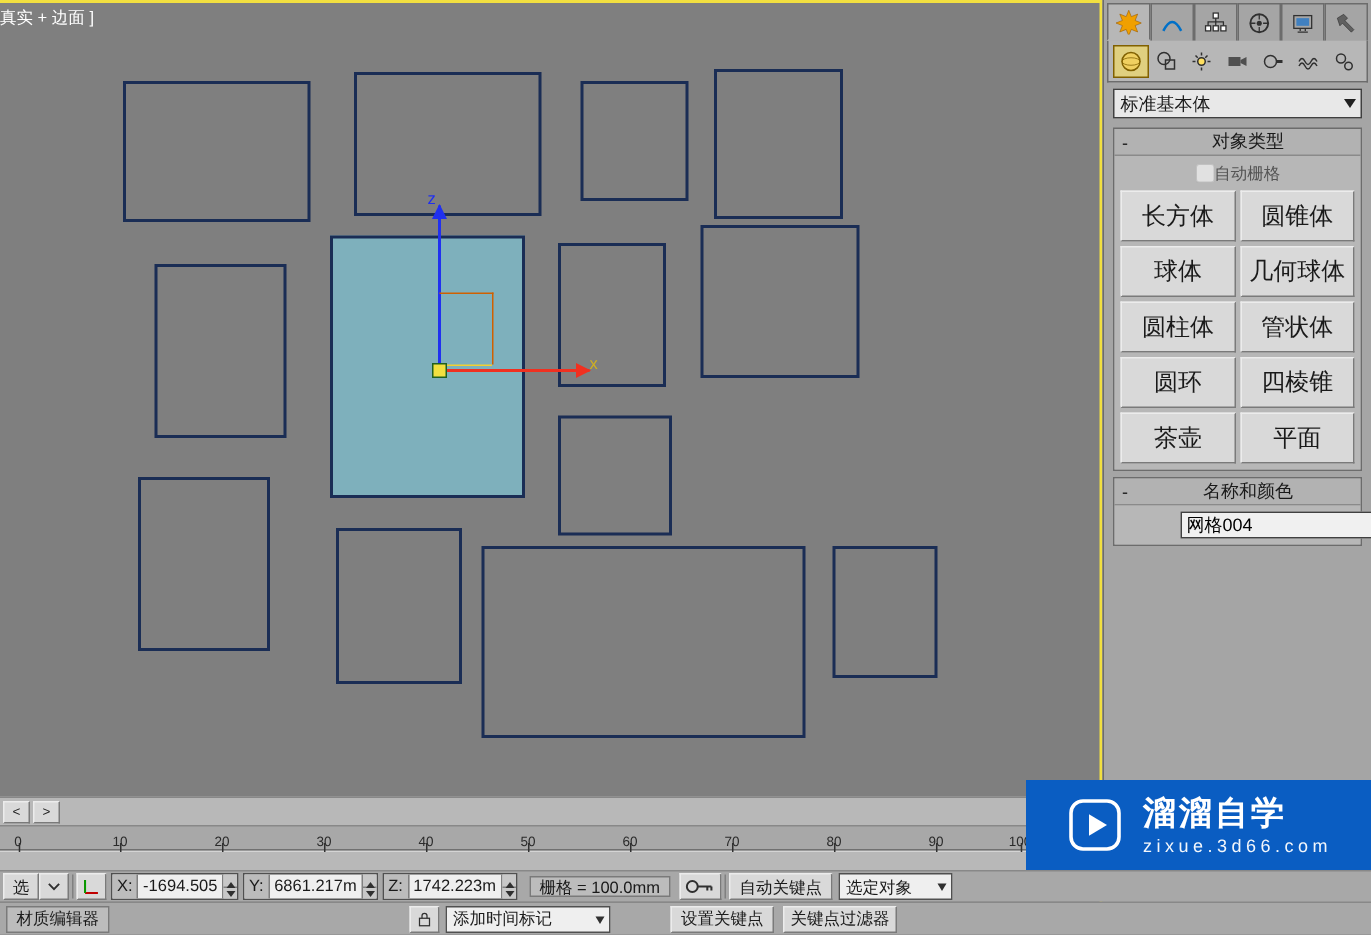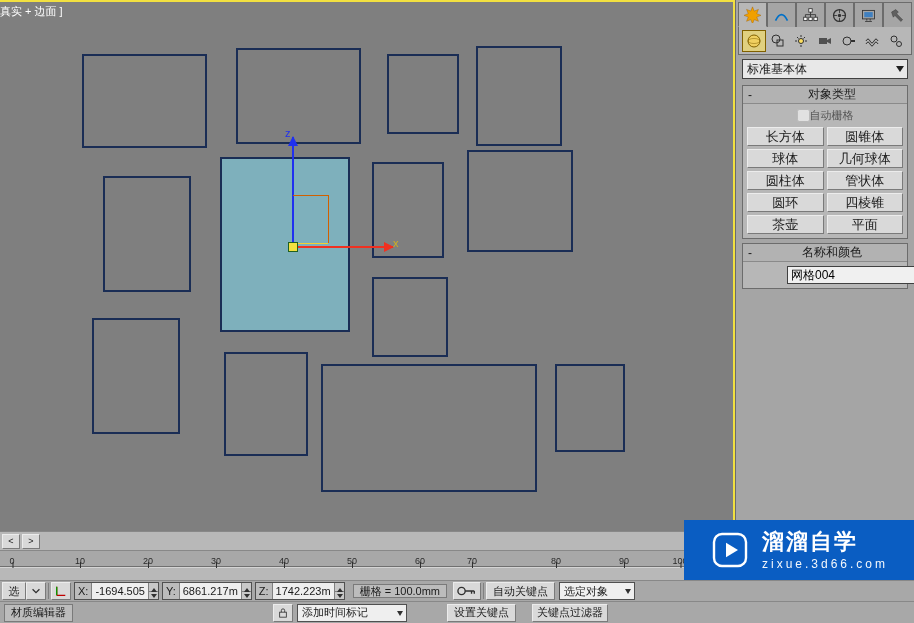--- a/index.html
+++ b/index.html
@@ -112,24 +112,24 @@
     height:18px;background:#b2b2b2;display:flex;align-items:center;
     border-bottom:1px solid #8a8a8a;font-size:12px;
   }
   .rollout-hdr .toggle{width:14px;text-align:center;}
   .rollout-hdr .ttl{flex:1;text-align:center;}
   .rollout-body{background:#b7b7b7;padding:4px 4px;}
   .autogrid-row{display:flex;justify-content:center;align-items:center;gap:0;margin-bottom:4px;color:#555;}
   .autogrid-row input{margin:0;}
   .btn-grid{display:grid;grid-template-columns:1fr 1fr;gap:3px;}
   .btn3d{
-    height:19px;background:var(--btn-face);
+    height:34px;background:var(--btn-face);
     border:1px solid var(--btn-border-dk);
     border-top-color:var(--btn-border-lt);border-left-color:var(--btn-border-lt);
-    display:flex;align-items:center;justify-content:center;font-size:13px;
+    display:flex;align-items:center;justify-content:center;font-size:16px;
   }
 
   .name-row{display:flex;gap:4px;align-items:center;padding-left:40px;}
   .name-input{flex:1;height:18px;background:#f0f0f0;border:1px solid #404040;padding:0 3px;font-size:12px;}
 
   
   .timeslider{
     position:absolute;left:0;top:550px;width:735px;height:30px;
     background:var(--bg-panel);border-top:1px solid #888;
   }
@@ -357,21 +357,21 @@
 
 <div class="timeslider">
   <div class="ruler">
     <span class="tick" style="left:12px">0</span>
     <span class="tick" style="left:80px">10</span>
     <span class="tick" style="left:148px">20</span>
     <span class="tick" style="left:216px">30</span>
     <span class="tick" style="left:284px">40</span>
     <span class="tick" style="left:352px">50</span>
     <span class="tick" style="left:420px">60</span>
-    <span class="tick" style="left:472px">70</span>
+    <span class="tick" style="left:488px">70</span>
     <span class="tick" style="left:556px">80</span>
     <span class="tick" style="left:624px">90</span>
     <span class="tick" style="left:680px">100</span>
   </div>
   <div class="trackbar"></div>
 </div>
 
 <div class="statusbar">
   <div class="sb-btn" style="width:24px;margin-left:2px">
     <span>选</span>
@@ -441,21 +441,21 @@
         <path d="M4 5V3a2 2 0 014 0v2" fill="none" stroke="#303030"></path>
       </svg>
   </div>
   <div class="filter-dd" style="margin-left:4px;min-width:110px">
     <span>添加时间标记</span>
   </div>
   <div style="flex:0 0 40px"></div>
   <div class="sb-btn" style="padding:0 6px">
     <span>设置关键点</span>
   </div>
-  <div class="sb-btn" style="padding:0 4px;margin-left:16px">
+  <div class="sb-btn" style="padding:0 4px;margin-left:6px">
     <span>关键点过滤器</span>
   </div>
 </div>
 
 <div class="watermark">
   <svg viewBox="0 0 50 50">
     <rect x="5" y="5" width="40" height="40" rx="10" fill="none" stroke="#fff" stroke-width="3"></rect>
     <path d="M20 16v18l15-9z" fill="#fff"></path>
   </svg>
   <div class="wm-text">

